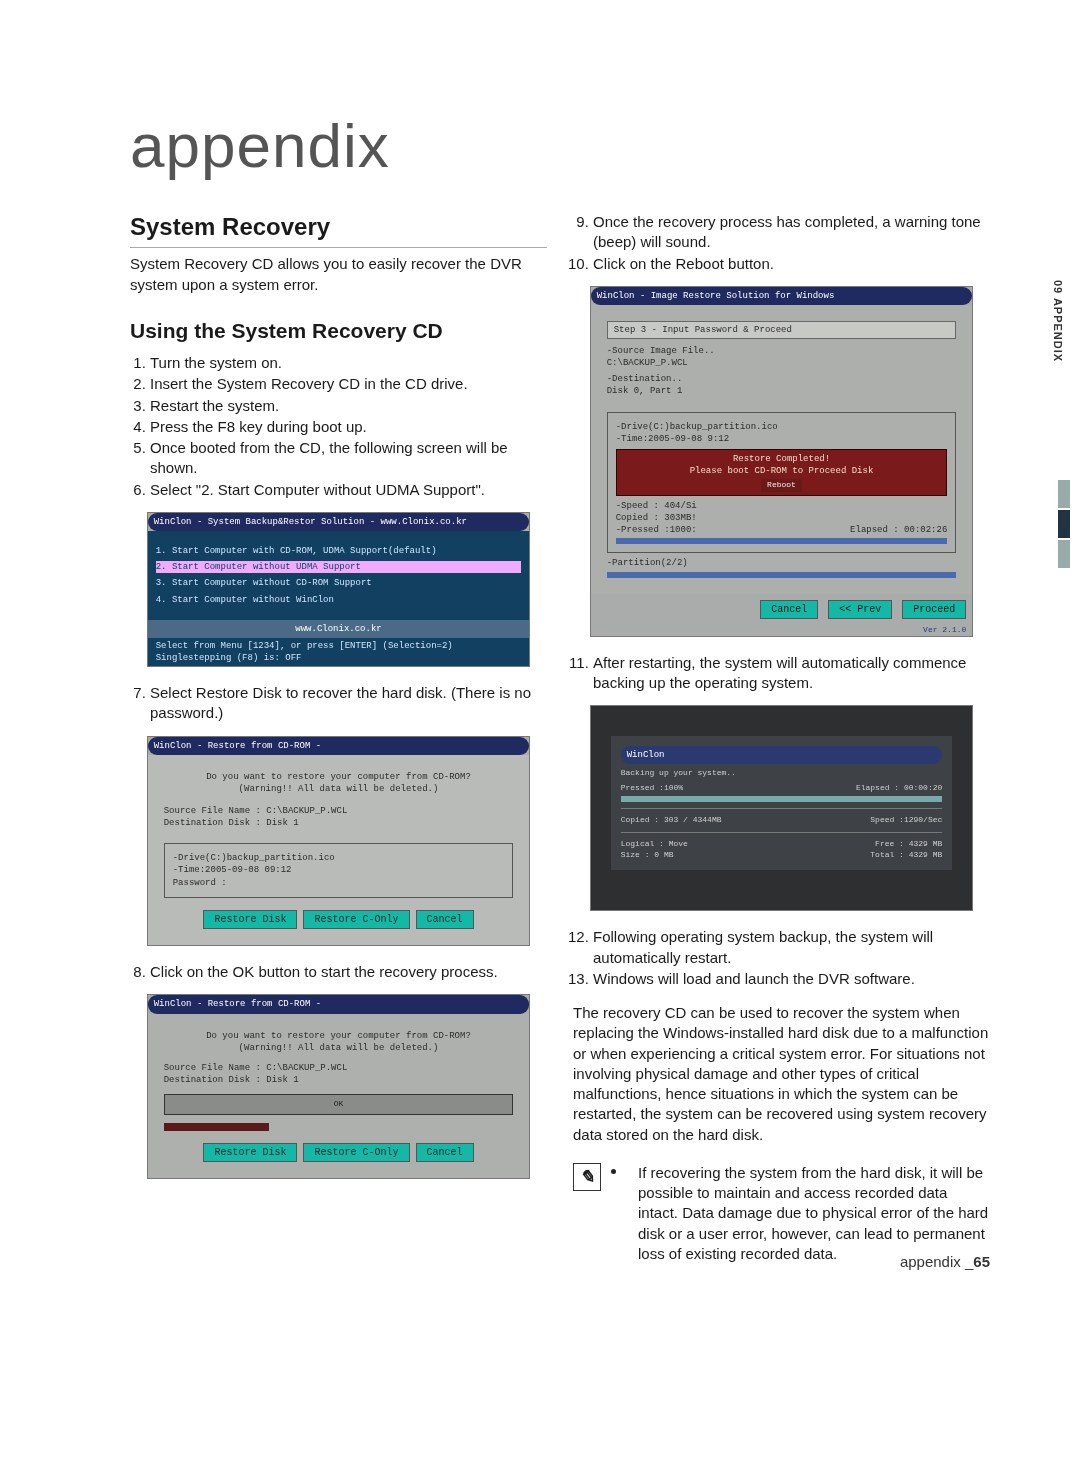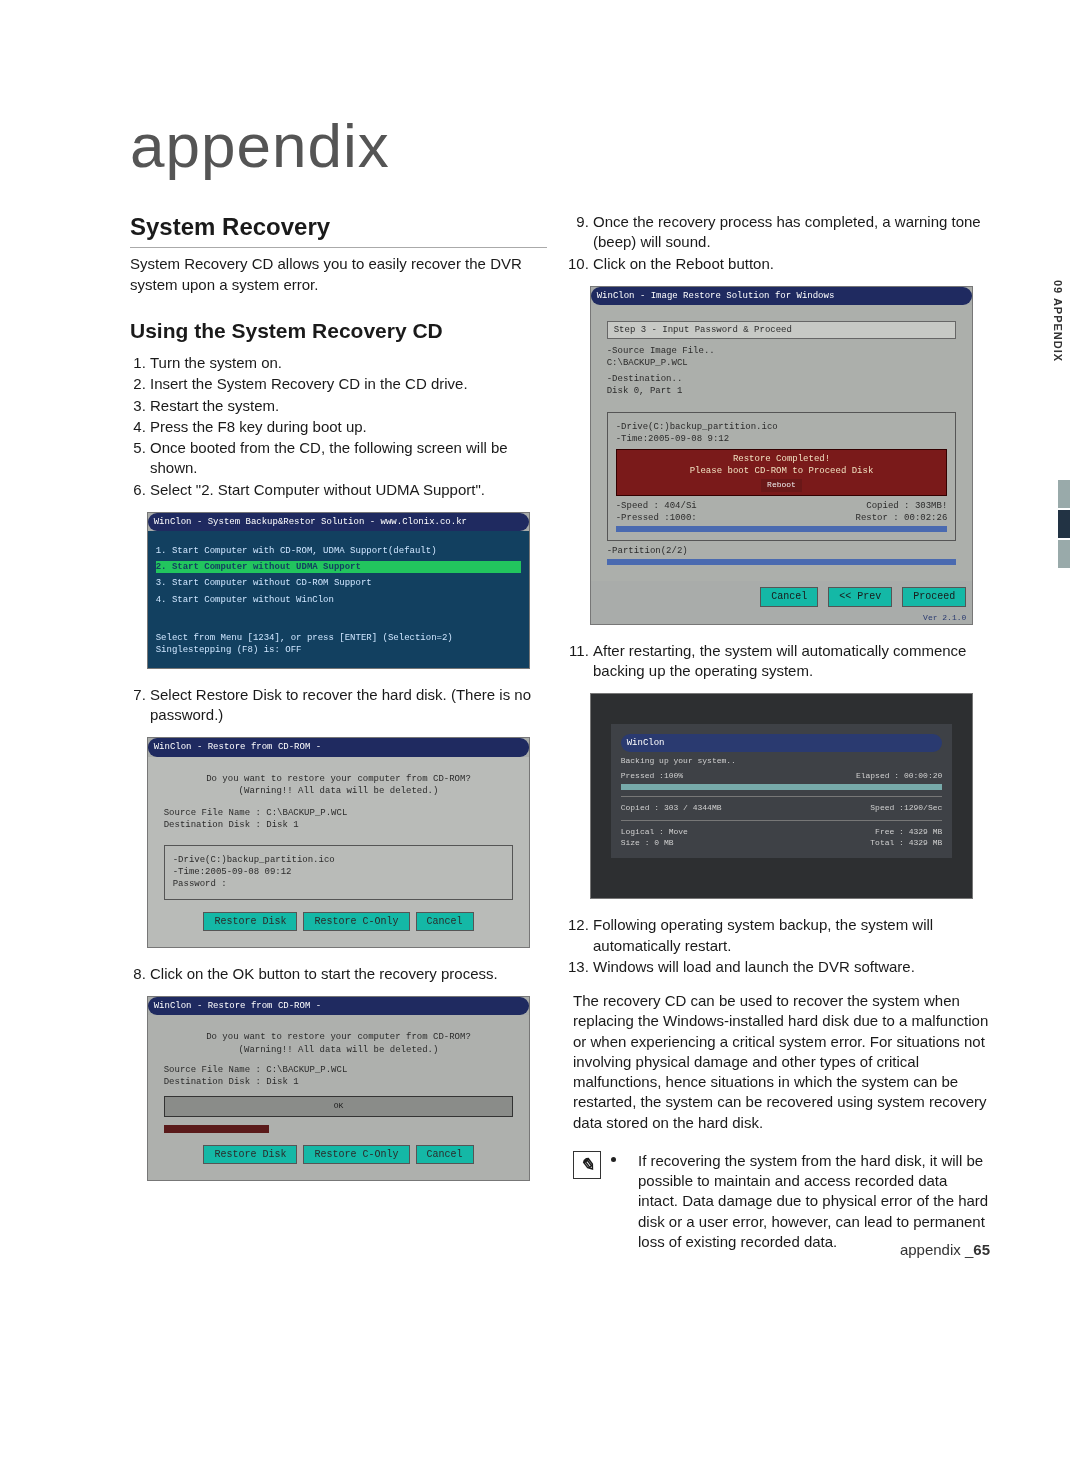--- a/index.html
+++ b/index.html
@@ -63,26 +63,26 @@
     padding: 3px 6px;
     font-size: 9px;
     border-radius: 9px;
   }
   .screenshot .dosblue {
     background: #124060;
     color: #cfe6ff;
     padding: 10px 8px;
   }
   .screenshot .dosblue .opt { margin: 4px 0; }
-  .screenshot .dosblue .opt.sel { background: #22c55e; color:#124060;font-weight:bold; }
+  .screenshot .dosblue .opt.sel { background: #f0abfc; color:#124060; }
   .screenshot .stripe {
     background:#4a6a88; color:#fff; text-align:center; padding:3px 0;
   }
   .screenshot .selectline {
-    background:#124060; color:#cfe6ff; padding:12px 8px;
+    background:#124060; color:#cfe6ff; padding:2px 8px;
   }
 
   .screenshot .panel {
     background:#b9bbb8; padding:16px 16px; color:#2b2b2b;
   }
   .screenshot .panel .boxline {
     border:1px solid #555; padding:8px; margin-top:14px; font-size:9px;
   }
   .screenshot .btnrow {
     display:flex; justify-content:center; gap:6px; margin-top:12px;
@@ -177,20 +177,21 @@
       </ol>
 
       <div class="screenshot">
         <div class="titlebar">WinClon - System Backup&amp;Restor Solution  -  www.Clonix.co.kr</div>
         <div class="dosblue">
           <div class="opt">1. Start Computer with CD-ROM, UDMA Support(default)</div>
           <div class="opt sel">2. Start Computer without UDMA Support</div>
           <div class="opt">3. Start Computer without CD-ROM Support</div>
           <div class="opt">4. Start Computer without WinClon</div>
         </div>
+        <div class="stripe">www.Clonix.co.kr</div>
         <div class="selectline">
           <div>Select from Menu [1234], or press [ENTER] (Selection=2)</div>
           <div>Singlestepping (F8) is: OFF</div>
         </div>
       </div>
 
       <ol class="steps" start="7">
         <li>Select Restore Disk to recover the hard disk. (There is no password.)</li>
       </ol>
 
@@ -261,27 +262,27 @@
           <div style="margin-top:4px">-Destination..</div>
           <div>  Disk 0, Part 1</div>
           <div class="boxline">
             <div>-Drive(C:)backup_partition.ico</div>
             <div>-Time:2005-09-08 9:12</div>
             <div class="dialog" style="background:#7a1a1a;color:#f0e0c0;border:1px solid #300;padding:3px;margin-top:4px;">
               <div style="text-align:center">Restore Completed!</div>
               <div style="text-align:center">Please boot CD-ROM to Proceed Disk</div>
               <div style="text-align:center;margin-top:2px"><span class="proceedbtn">Reboot</span></div>
             </div>
-            <div style="display:flex;justify-content:space-between;margin-top:4px;">
+            <div style="display:flex;justify-content:space-between;margin-top:4px;flex-direction:column;">
               <span>-Speed : 404/Si</span>
               <span>Copied : 303MB!</span>
             </div>
             <div style="display:flex;justify-content:space-between;">
               <span>-Pressed :1000:</span>
-              <span>Restor : 00:02:26</span>
+              <span>Elapsed : 00:02:26</span>
             </div>
             <div style="height:6px;background:#4a6ab0;margin-top:2px"></div>
           </div>
           <div style="margin-top:4px">-Partition(2/2)</div>
           <div style="height:6px;background:#4a6ab0;margin-top:2px"></div>
         </div>
         <div class="botbtns">
           <div class="btn">Cancel</div>
           <div class="btn">&lt;&lt; Prev</div>
           <div class="btn">Proceed</div>

